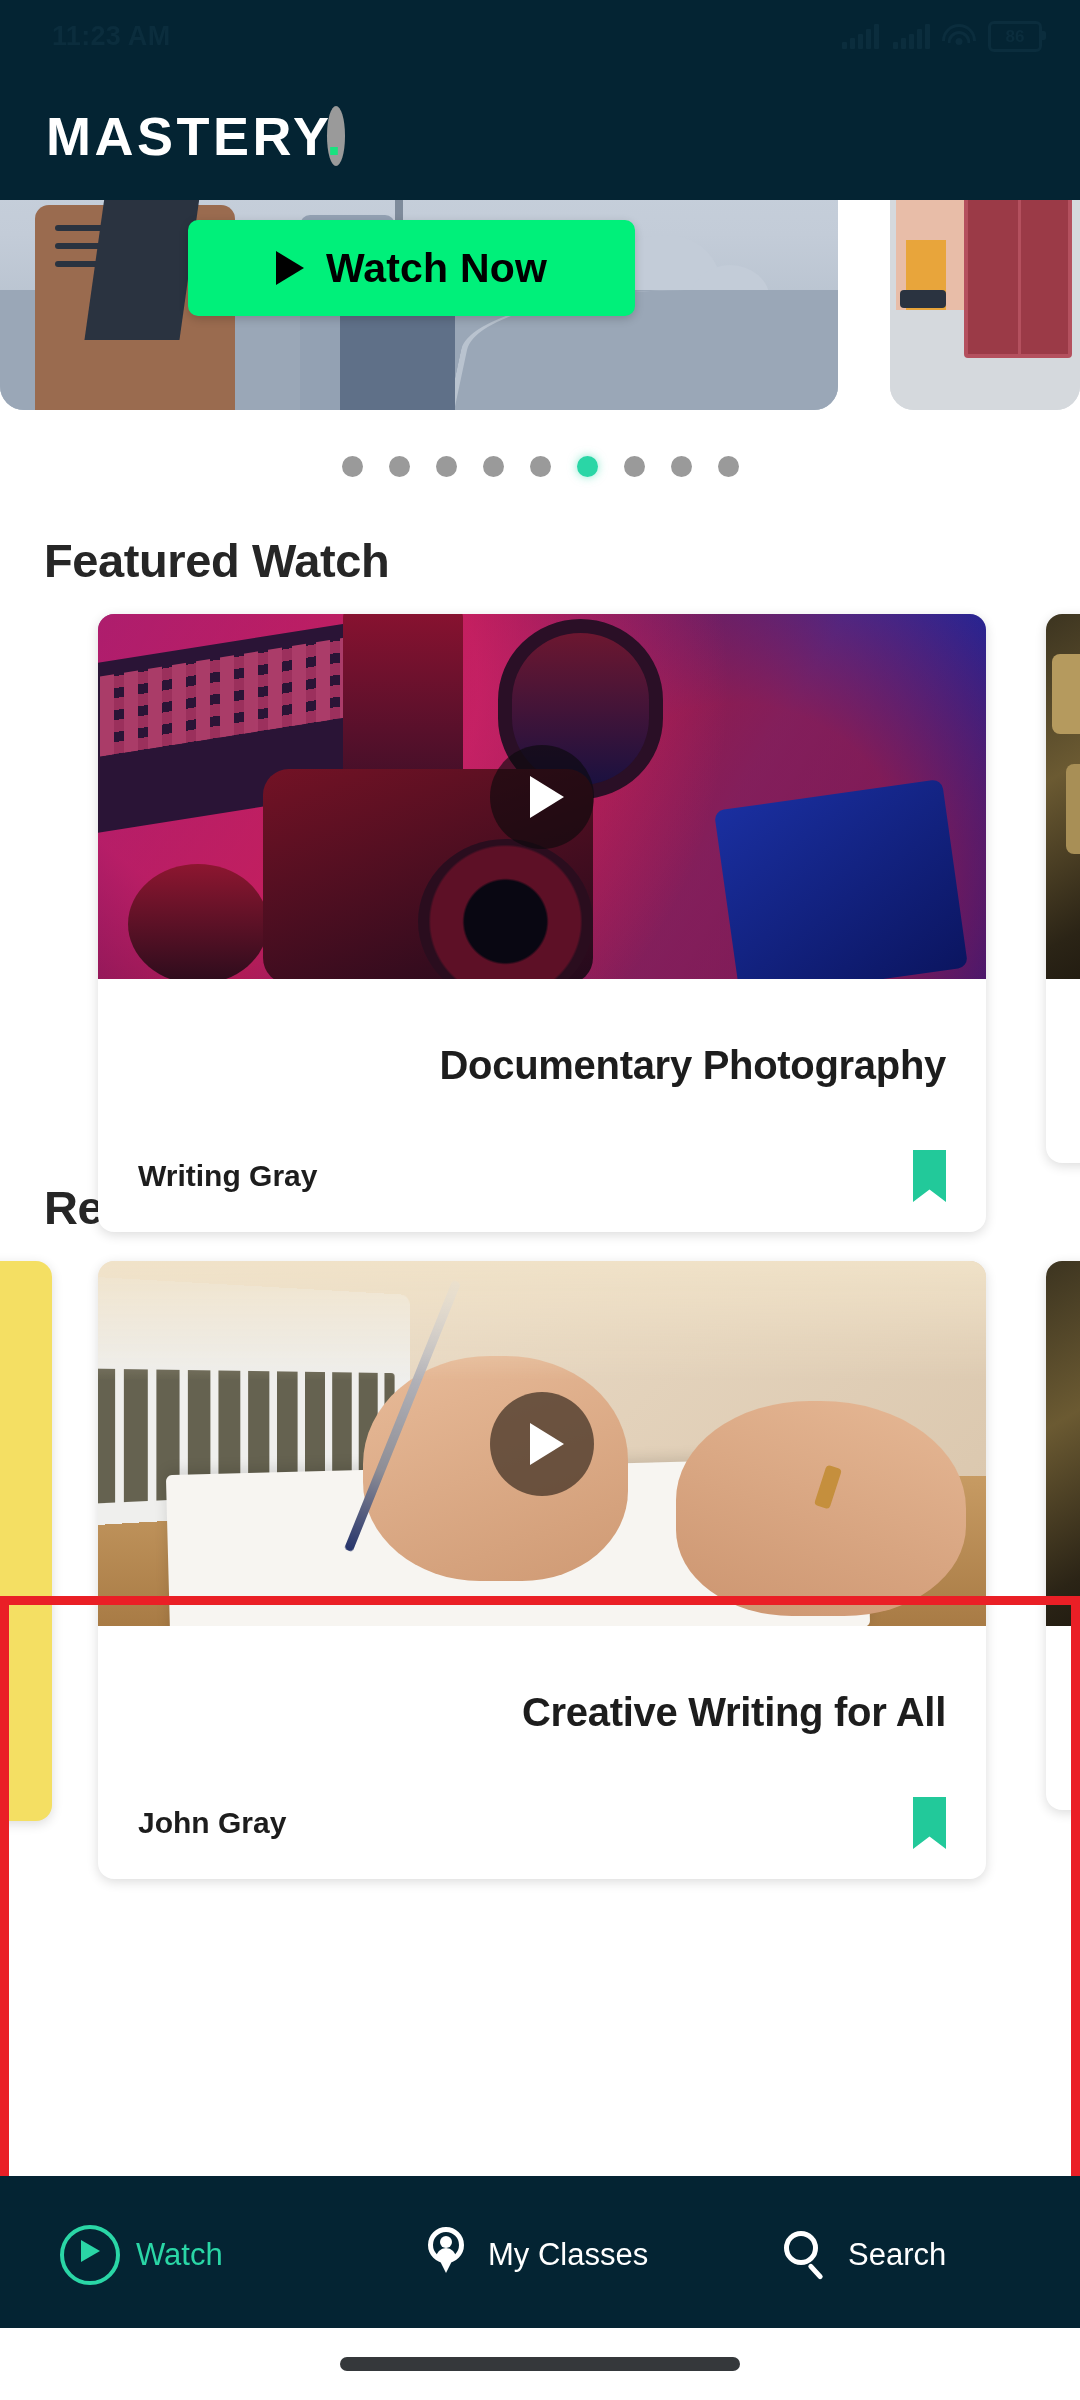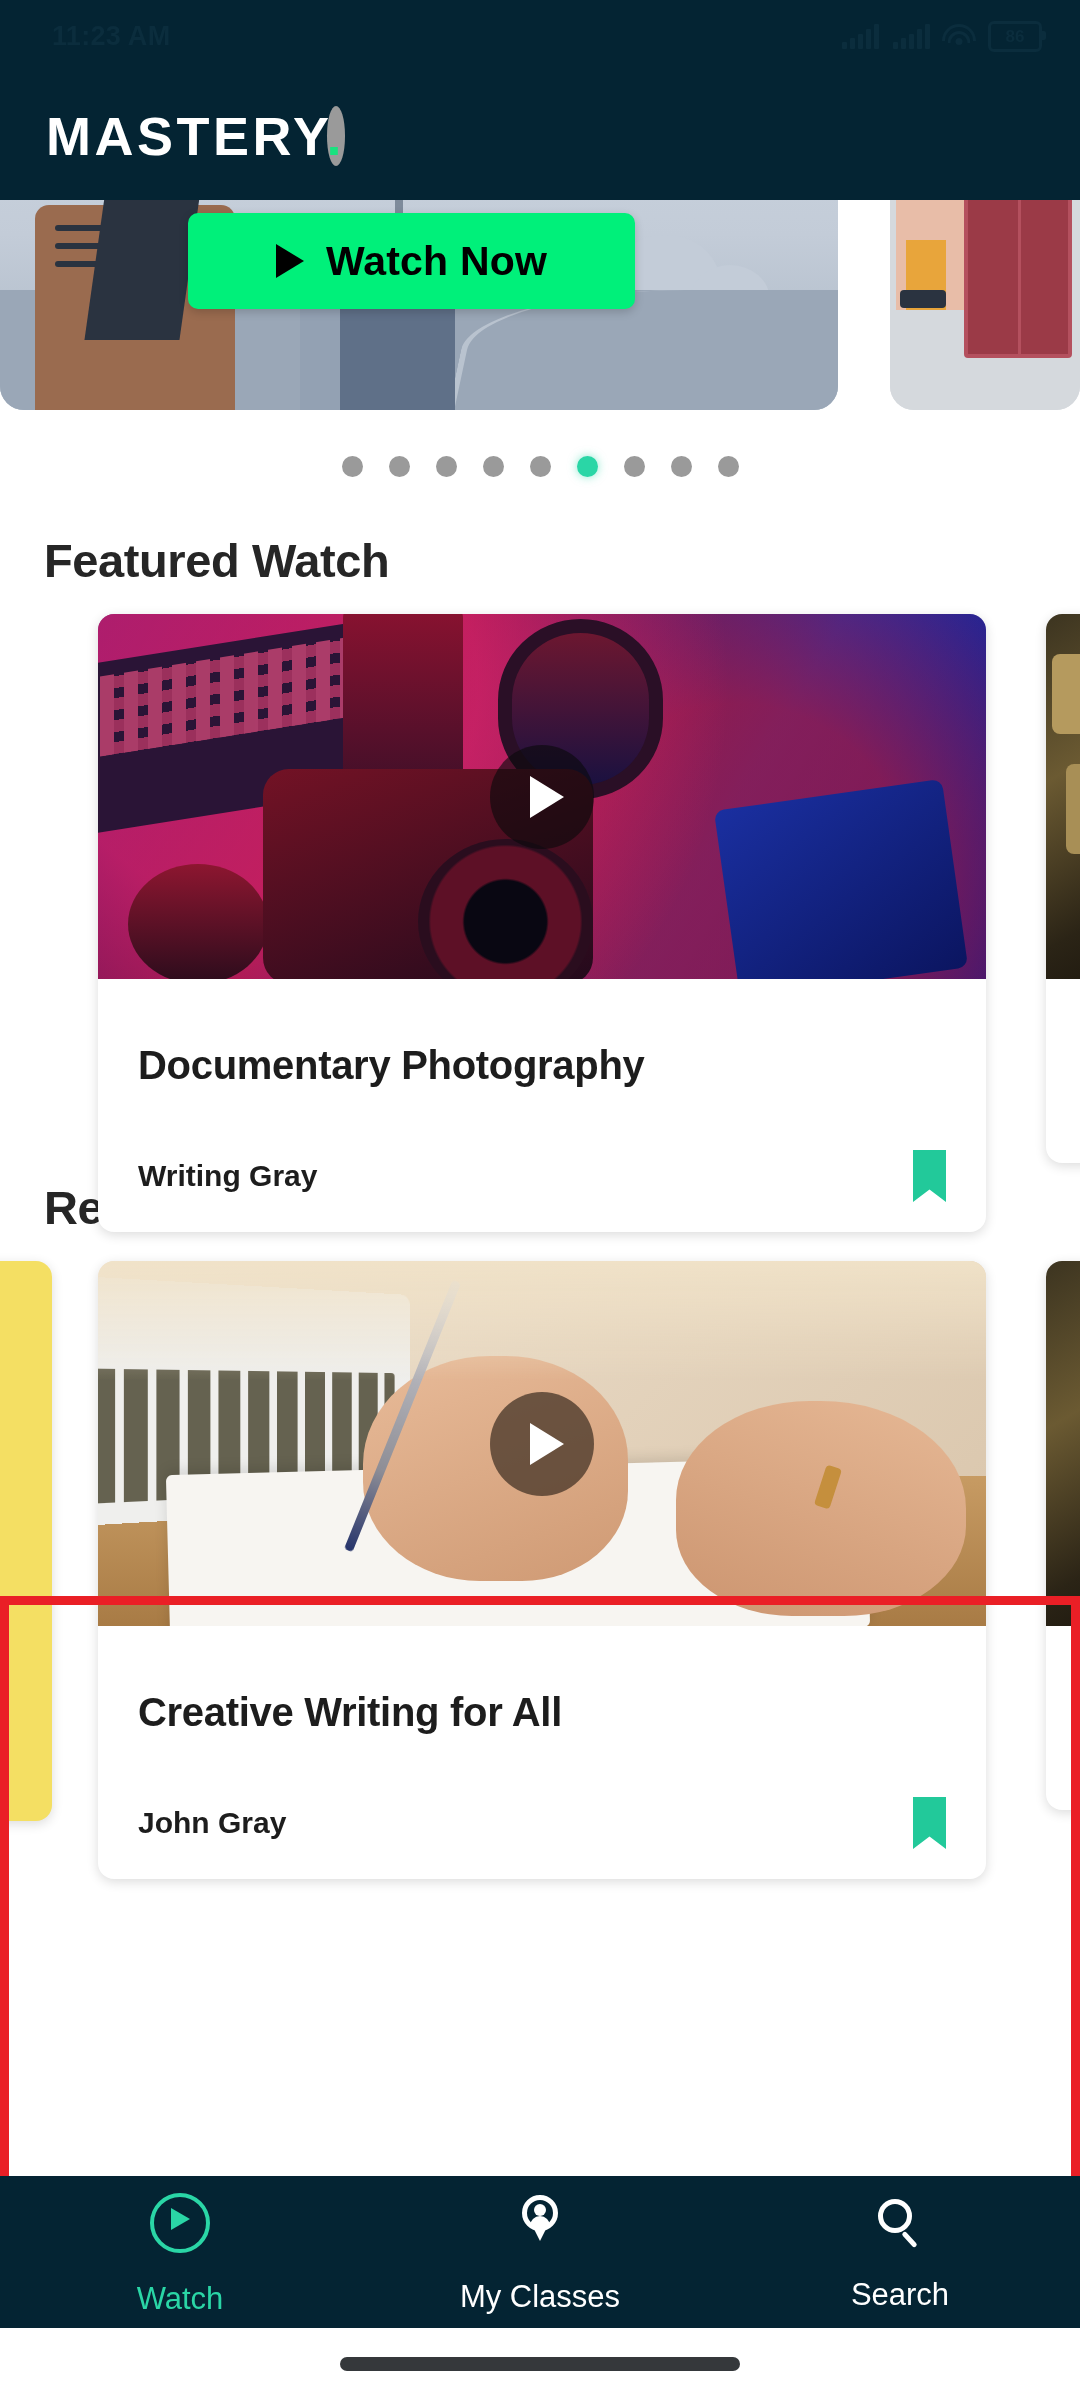--- a/index.html
+++ b/index.html
@@ -66,21 +66,21 @@
   .banner .b1{left:560px;top:300px;width:200px;height:60px;}
   .banner .b2{left:600px;top:285px;width:80px;height:25px;background:#dde3ea;}
   .banner .p-brown{position:absolute;left:35px;top:185px;width:200px;height:205px;background:#9a6b4f;border-radius:14px 14px 0 0;}
   .banner .p-brown:after{content:"";position:absolute;left:20px;top:20px;width:120px;height:6px;background:#2a3340;border-radius:3px;box-shadow:0 18px 0 #2a3340, 0 36px 0 #2a3340;}
   .banner .p-coat{position:absolute;left:95px;top:170px;width:95px;height:150px;background:#2a3340;transform:skewX(-8deg);}
   .banner .p-grey{position:absolute;left:300px;top:195px;width:95px;height:195px;background:#93a1b3;border-radius:10px 10px 0 0;}
   .banner .p-grey2{position:absolute;left:340px;top:230px;width:115px;height:160px;background:#5f7088;border-radius:12px 12px 0 0;}
   .banner .pole{position:absolute;left:395px;top:175px;width:8px;height:145px;background:#7e8b9b;}
 
   .watchnow{
-    position:absolute;left:188px;top:13px;width:447px;height:96px;
+    position:absolute;left:188px;top:20px;width:447px;height:96px;
     background:#00f07a;border-radius:10px;
     display:flex;align-items:center;justify-content:center;gap:22px;
     box-shadow:0 3px 10px rgba(0,0,0,.18);
   }
   .watchnow .tri{
     width:0;height:0;border-left:28px solid #000;border-top:17px solid transparent;border-bottom:17px solid transparent;
   }
   .watchnow .lbl{font-size:41px;font-weight:700;color:#000;letter-spacing:.2px;}
 
   .banner-side{
@@ -144,21 +144,21 @@
     position:absolute;left:50%;top:50%;transform:translate(-50%,-50%);
     width:104px;height:104px;border-radius:50%;
     display:flex;align-items:center;justify-content:center;
   }
   .playbtn.dark{background:rgba(10,10,12,.62);}
   .playbtn.brown{background:rgba(74,56,42,.78);}
   .playbtn .ptri{width:0;height:0;border-left:34px solid #ffffff;border-top:21px solid transparent;border-bottom:21px solid transparent;margin-left:10px;}
 
   .card-body{padding:22px 40px 30px 40px;}
   .dur{text-align:right;font-size:31px;font-weight:700;color:#1d1d1d;}
-  .title{font-size:40px;font-weight:700;color:#1d1d1d;margin-top:42px;letter-spacing:-.3px;}
+  .title{font-size:40px;font-weight:700;color:#1d1d1d;margin-top:42px;letter-spacing:-.3px;text-align:right;}
   .foot{display:flex;align-items:center;justify-content:space-between;margin-top:62px;}
   .author{font-size:30px;font-weight:700;color:#1d1d1d;}
   .bookmark{width:33px;height:52px;background:#22c99a;clip-path:polygon(0 0,100% 0,100% 100%,50% 76%,0 100%);}
 
   .card-peek{
     position:absolute;left:1046px;top:26px;width:200px;
     background:#fff;border-radius:16px;box-shadow:0 3px 12px rgba(0,0,0,.14);overflow:hidden;
   }
   .card-peek .thumb{height:365px;background:linear-gradient(150deg,#3c3420 0%,#6b5a32 35%,#2b2416 70%,#120e08 100%);}
   .card-peek .pot{position:absolute;border-radius:8px;background:#b59a5e;}
@@ -177,21 +177,21 @@
   .hl{
     position:absolute;left:0;right:0;top:1396px;height:812px;
     border:9px solid #ea1f26;box-sizing:border-box;pointer-events:none;z-index:40;
   }
 
   
   .navbar{
     height:152px;background:#042433;flex:0 0 auto;
     display:flex;align-items:center;justify-content:space-around;padding-top:6px;box-sizing:border-box;
   }
-  .nav-item{display:flex;flex-direction:column;align-items:center;gap:28px;width:240px;}
+  .nav-item{display:flex;flex-direction:row;align-items:center;gap:16px;width:240px;}
   .nav-lbl{font-size:31px;color:#ffffff;}
   .nav-item.active .nav-lbl{color:#2ad6a6;}
   .ic-play{width:52px;height:52px;border:4px solid #2ad6a6;border-radius:50%;position:relative;}
   .ic-play:after{content:"";position:absolute;left:17px;top:11px;width:0;height:0;border-left:19px solid #2ad6a6;border-top:11px solid transparent;border-bottom:11px solid transparent;}
   .ic-search{width:52px;height:52px;position:relative;}
   .ic-search:before{content:"";position:absolute;left:4px;top:2px;width:34px;height:34px;border:5px solid #fff;border-radius:50%;box-sizing:border-box;}
   .ic-search:after{content:"";position:absolute;left:33px;top:33px;width:5px;height:19px;background:#fff;border-radius:3px;transform:rotate(-42deg);}
   .ic-pin{width:52px;height:56px;position:relative;}
   .ic-pin:before{content:"";position:absolute;left:8px;top:0;width:36px;height:36px;border:5px solid #fff;border-radius:50% 50% 50% 50%;box-sizing:border-box;}
   .ic-pin:after{content:"";position:absolute;left:17px;top:28px;width:18px;height:18px;background:#fff;clip-path:polygon(0 0,100% 0,50% 100%);}

